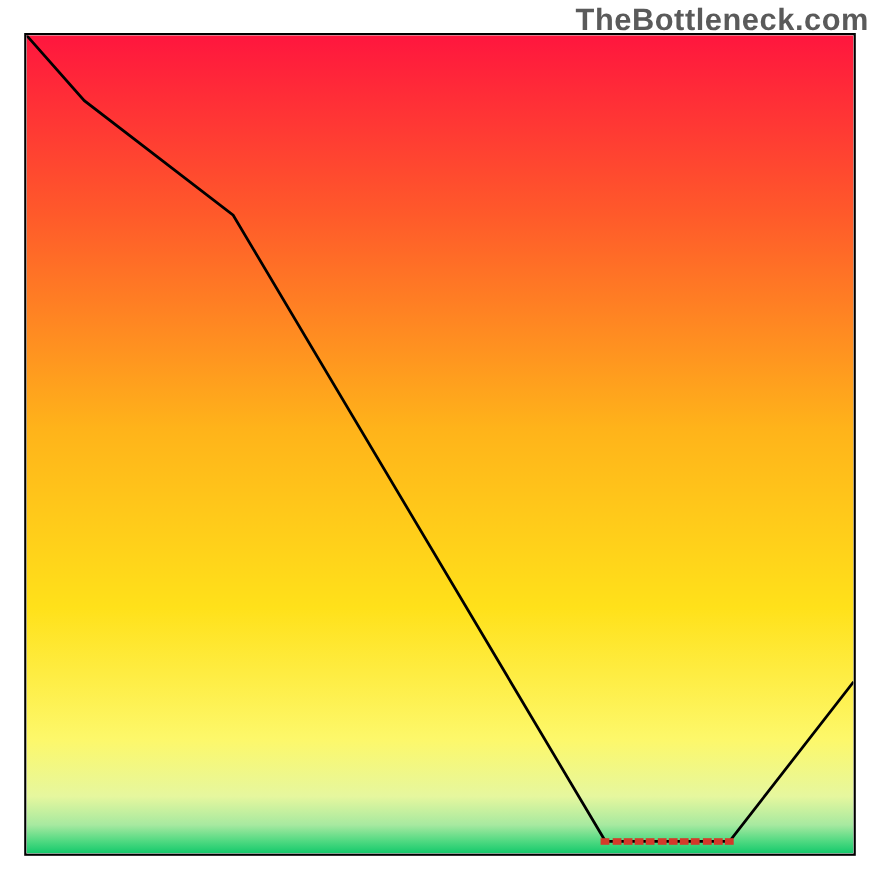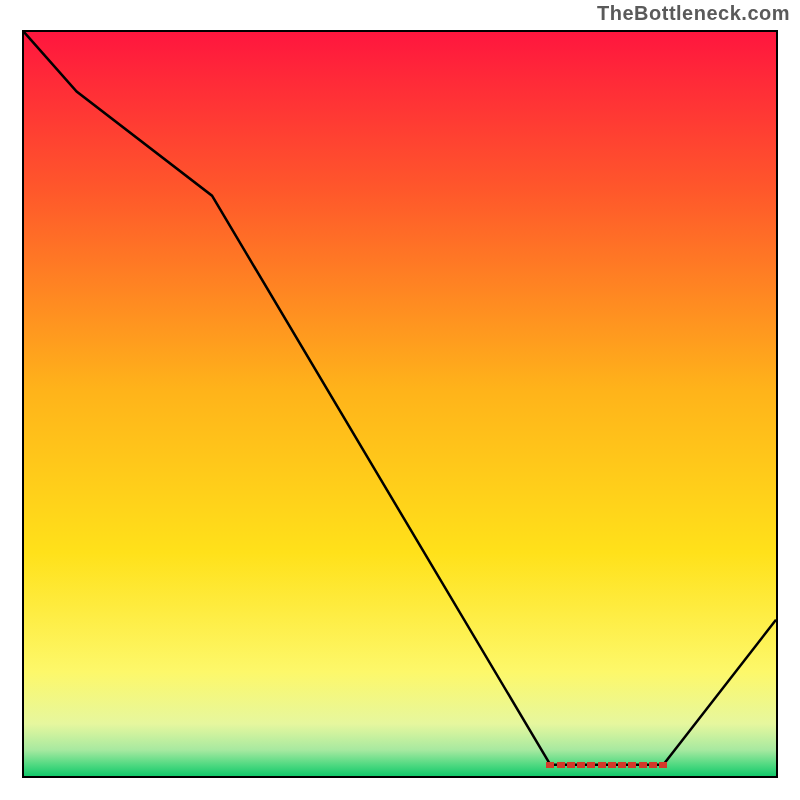--- a/index.html
+++ b/index.html
@@ -13,21 +13,21 @@
   }
   .outer {
     position: relative;
     width: 800px;
     height: 800px;
   }
   .watermark {
     position: absolute;
     top: 2px;
     right: 10px;
-    font-size: 20px;
+    font-size: 28px;
     font-weight: 600;
     color: #5a5a5a;
     letter-spacing: 0.5px;
     margin-left: 24px;
   }
   .plot-border {
     position: absolute;
     left: 22px;
     top: 30px;
     width: 756px;

